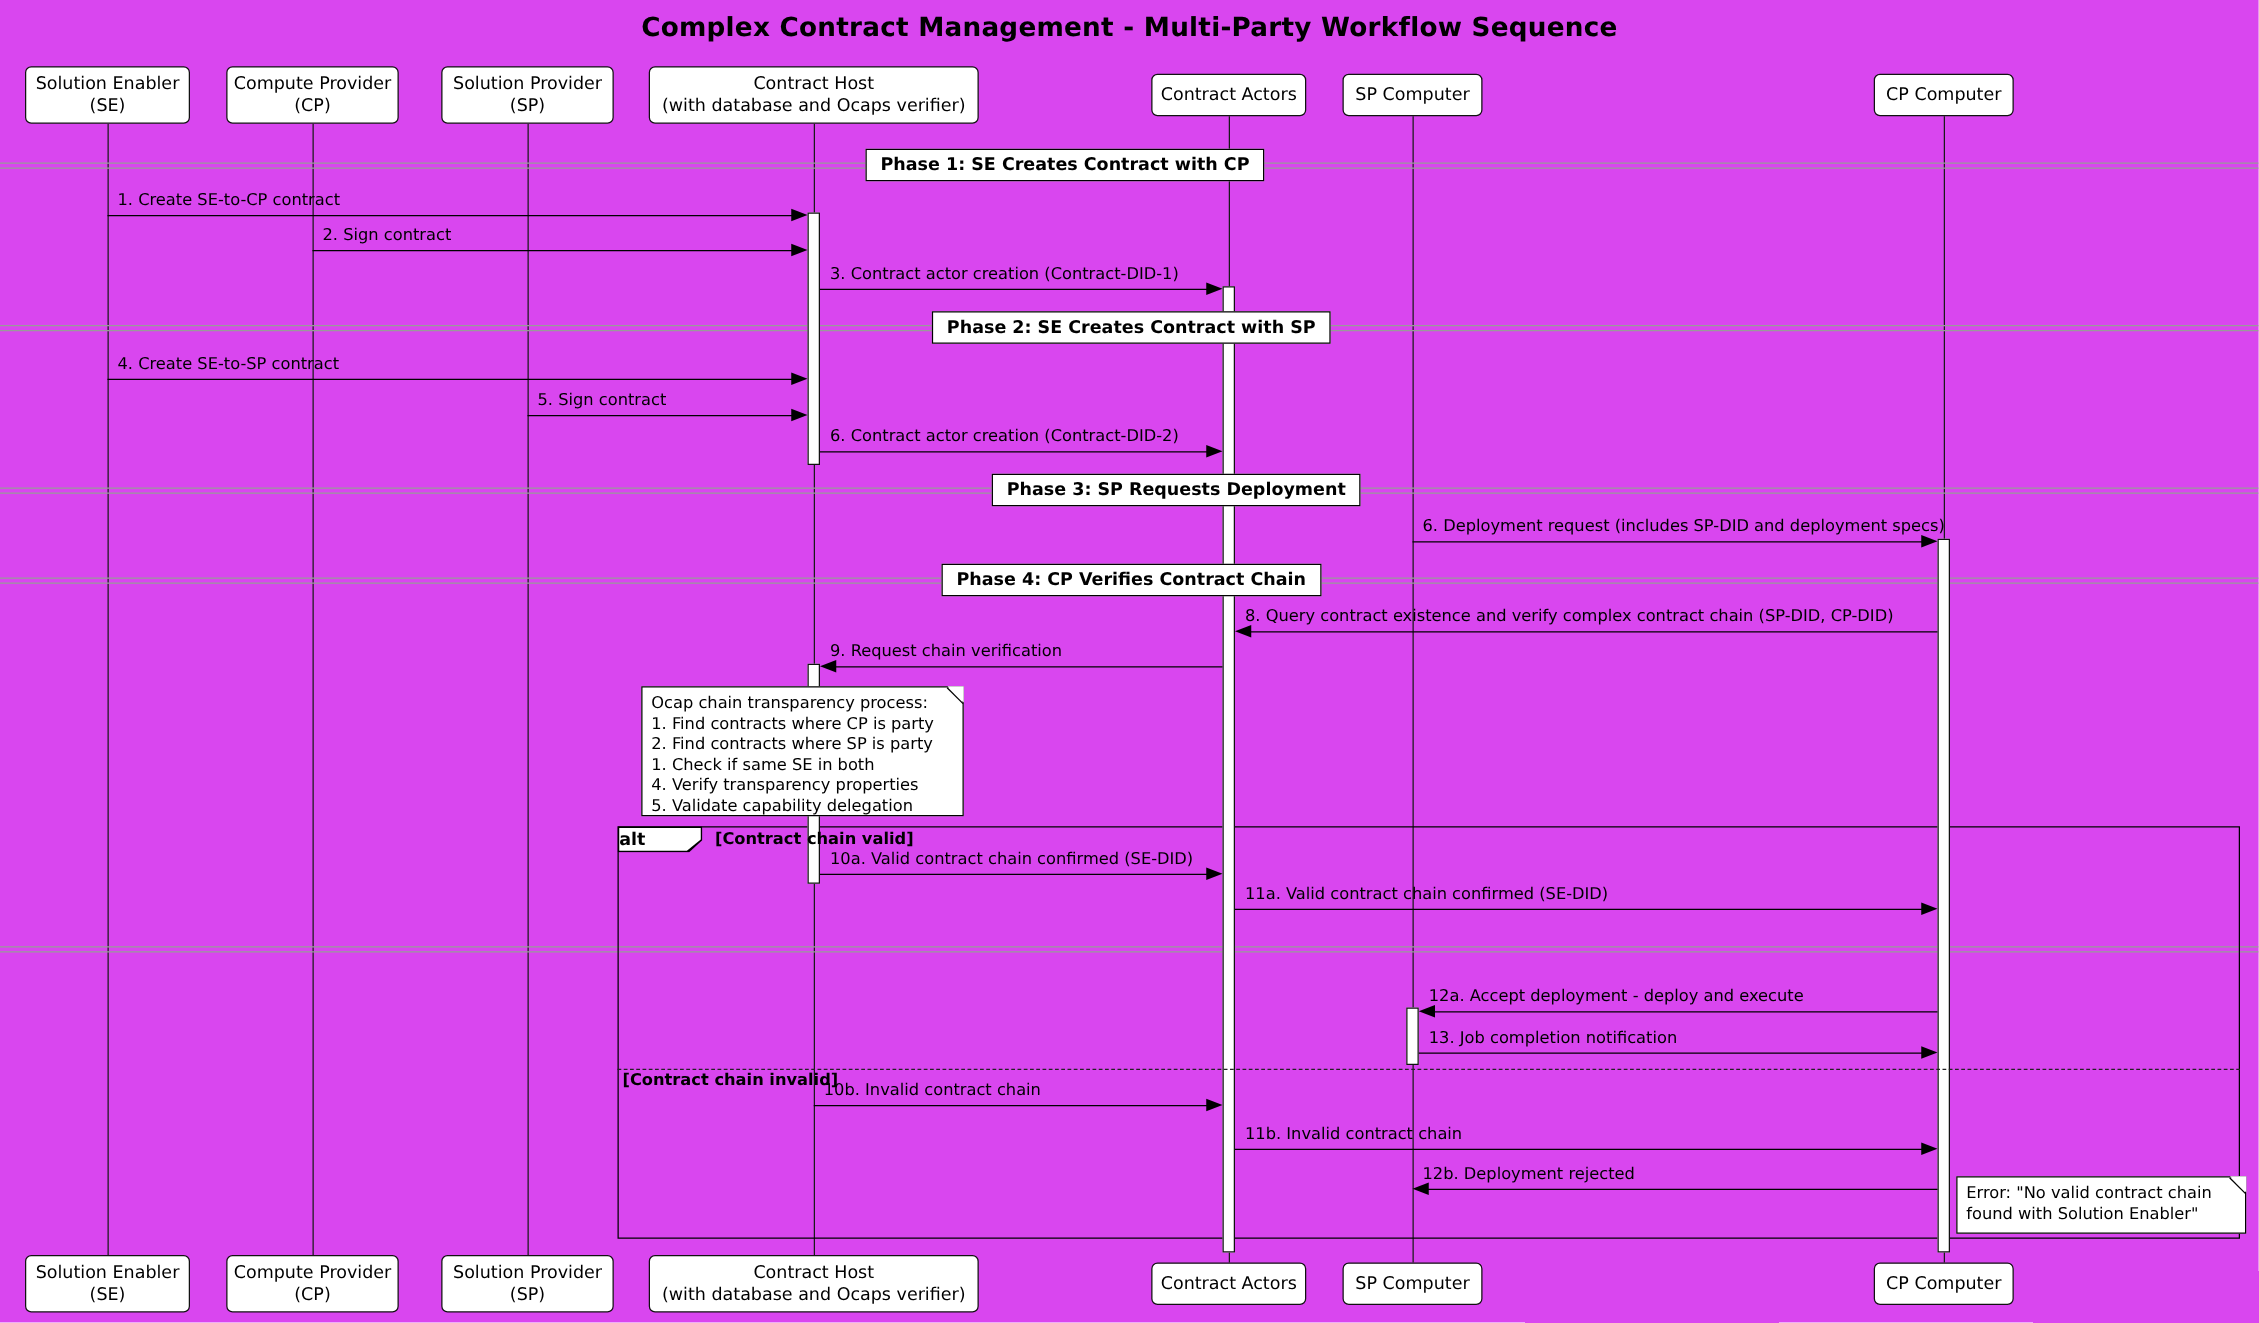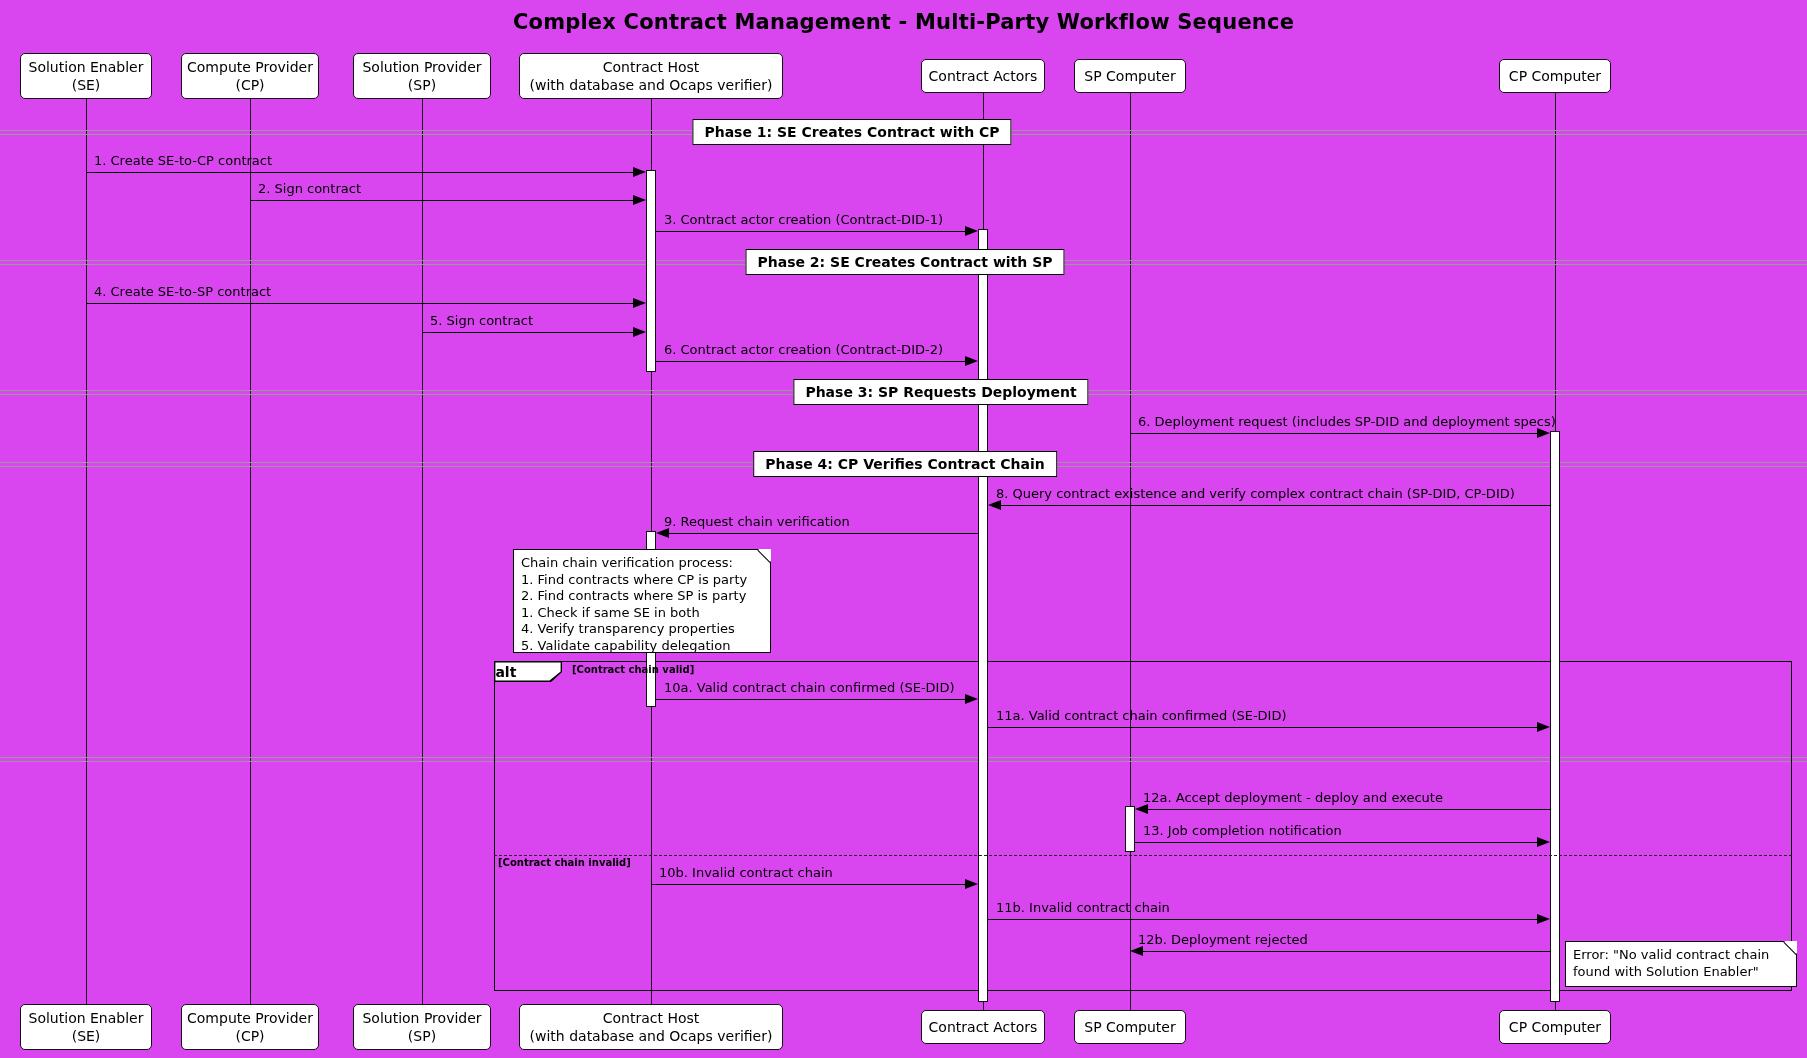--- a/index.html
+++ b/index.html
@@ -15,21 +15,21 @@
            border-top:1.5px solid #9a9a9a;border-bottom:1.5px solid #9a9a9a;z-index:2;}
   .divbox{position:absolute;transform:translateX(-50%);background:#fff;border:1.7px solid #000;
           font-size:14px;font-weight:bold;padding:4px 11px;white-space:nowrap;z-index:7;}
   .act{position:absolute;width:10px;background:#fff;border:1.2px solid #111;box-sizing:border-box;z-index:3;}
   .frame{position:absolute;border:1.6px solid #000;box-sizing:border-box;z-index:3;background:transparent;}
   .pent-outer{position:absolute;background:#000;z-index:6;
               clip-path:polygon(0 0,100% 0,100% 52%,84% 100%,0 100%);}
   .pent-inner{position:absolute;left:1.4px;top:1.4px;right:1.4px;bottom:1.4px;background:#fff;
               clip-path:polygon(0 0,100% 0,100% 50%,83% 100%,0 100%);
               display:flex;align-items:center;font-size:14px;font-weight:bold;box-sizing:border-box;}
-  .guard{position:absolute;font-size:10px;font-weight:bold;white-space:nowrap;z-index:6;}
+  .guard{position:absolute;font-size:13px;font-weight:bold;white-space:nowrap;z-index:6;}
   .elsesep{position:absolute;border-top:1.4px dashed #222;z-index:4;}
   .msgline{position:absolute;height:0;border-top:1.6px solid #000;z-index:4;}
   .head{position:absolute;width:0;height:0;z-index:4;}
   .head-r{border-top:5px solid transparent;border-bottom:5px solid transparent;border-left:13px solid #000;}
   .head-l{border-top:5px solid transparent;border-bottom:5px solid transparent;border-right:13px solid #000;}
   .msglabel{position:absolute;font-size:13px;white-space:nowrap;z-index:5;}
   .note{position:absolute;background:#fff;border:1.2px solid #000;z-index:6;
         font-size:13px;line-height:16.6px;padding:5px 7px 4px 7px;box-sizing:border-box;}
   .fold{position:absolute;top:-1px;right:-1px;width:0;height:0;
         border-top:13px solid #fff;border-left:13px solid transparent;}
@@ -115,21 +115,21 @@
     <div class="elsesep" style="left: 494px; top: 855px; width: 1298px;"></div>
     <div class="guard" style="left: 498px; top: 857px;">[Contract chain invalid]</div>
     <div class="act" style="left: 646px; top: 170px; height: 202px;"></div>
     <div class="act" style="left: 978px; top: 229px; height: 773px;"></div>
     <div class="act" style="left: 1550px; top: 431px; height: 571px;"></div>
     <div class="act" style="left: 646px; top: 531px; height: 176px;"></div>
     <div class="act" style="left: 1125px; top: 806px; height: 46px;"></div>
     <div class="note" style="left: 513px; top: 549px; width: 258px; height: 104px;">
       <div class="fold"></div>
       <div class="crease"></div>
-      <div>Chain chain verification process:</div>
+      <div>Ocap chain transparency process:</div>
       <div>1. Find contracts where CP is party</div>
       <div>2. Find contracts where SP is party</div>
       <div>1. Check if same SE in both</div>
       <div>4. Verify transparency properties</div>
       <div>5. Validate capability delegation</div>
     </div>
     <div class="note" style="left: 1565px; top: 941px; width: 232px; height: 46px;">
       <div class="fold"></div>
       <div class="crease"></div>
       <div>Error: "No valid contract chain</div>

